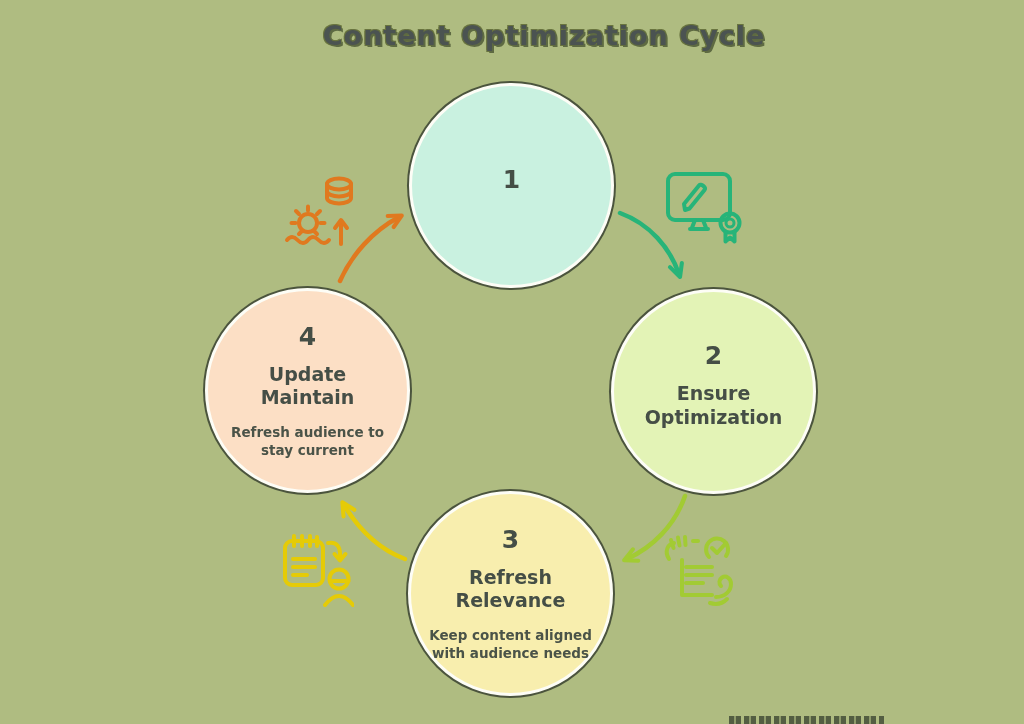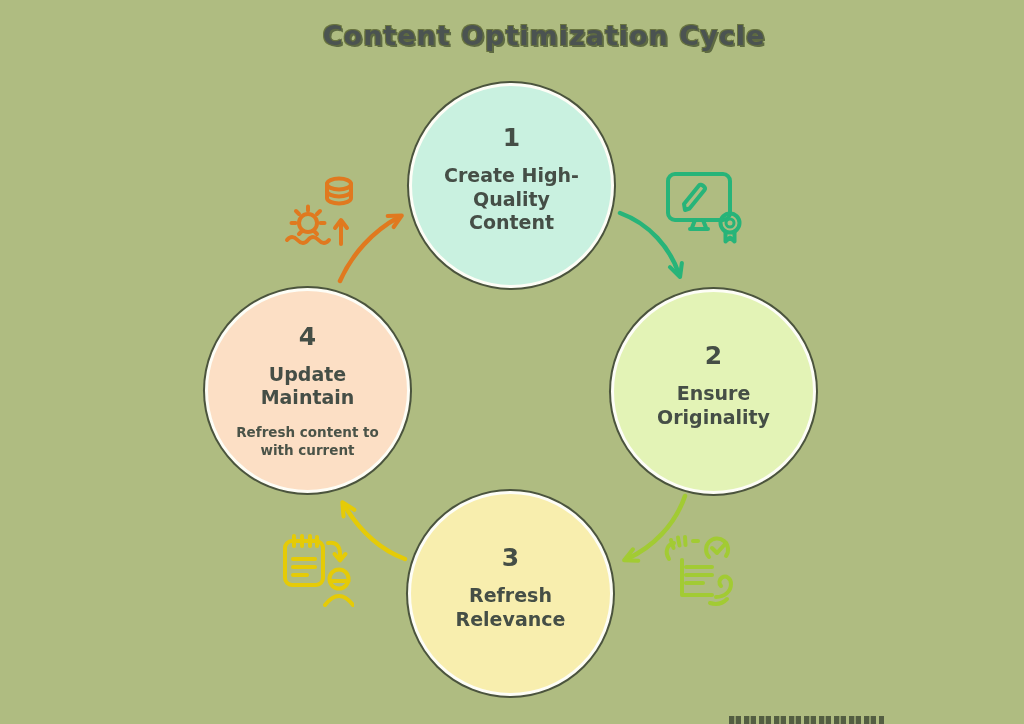--- a/index.html
+++ b/index.html
@@ -45,37 +45,37 @@
 </style>
 </head>
 <body>
 
 <div class="canvas">
 
   <div class="main-title">Content Optimization Cycle</div>
 
   <div class="step s1" style="background-color: rgb(201, 241, 224);">
     <div class="num">1</div>
-    <div class="t">Create High-Quality Content</div>
   </div>
 
   <div class="step s2" style="background-color: rgb(227, 243, 182);">
     <div class="num">2</div>
-    <div class="t">Ensure Originality</div>
+    <div class="t">Ensure Optimization</div>
   </div>
 
   <div class="step s3" style="background-color: rgb(248, 238, 174);">
     <div class="num">3</div>
     <div class="t">Refresh Relevance</div>
+    <div class="d">Keep content aligned with audience needs</div>
   </div>
 
   <div class="step s4" style="background-color: rgb(252, 223, 197);">
     <div class="num">4</div>
     <div class="t">Update Maintain</div>
-    <div class="d">Refresh content to with current</div>
+    <div class="d">Refresh audience to stay current</div>
   </div>
 
   <svg class="arrow-layer" width="1024" height="724" viewBox="0 0 1024 724">
     <defs>
       <marker id="mTeal" viewBox="0 0 12 12" refX="8" refY="6" markerWidth="4.2" markerHeight="4.2" orient="auto">
         <path d="M2 2 L10 6 L2 10" fill="none" stroke="#27b479" stroke-width="2.6" stroke-linecap="round" stroke-linejoin="round"></path>
       </marker>
       <marker id="mYg" viewBox="0 0 12 12" refX="8" refY="6" markerWidth="4.2" markerHeight="4.2" orient="auto">
         <path d="M2 2 L10 6 L2 10" fill="none" stroke="#a2cb33" stroke-width="2.6" stroke-linecap="round" stroke-linejoin="round"></path>
       </marker>

